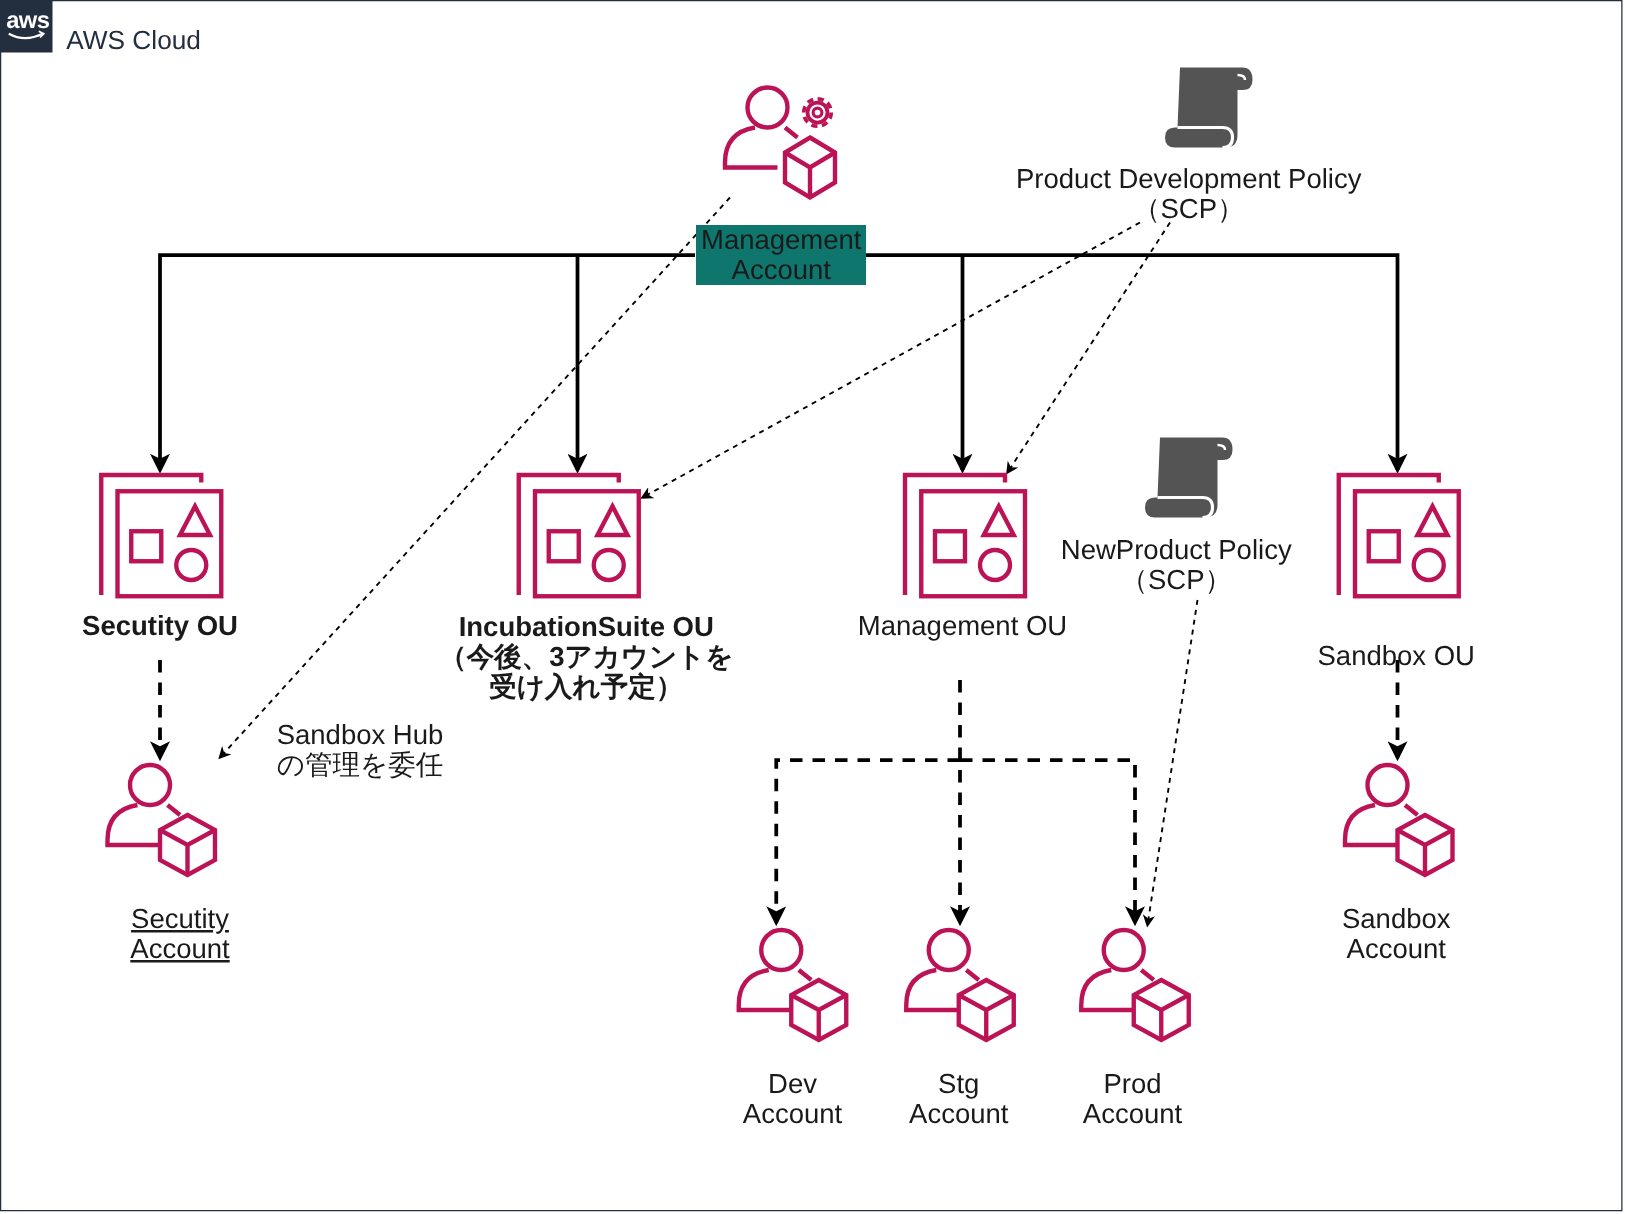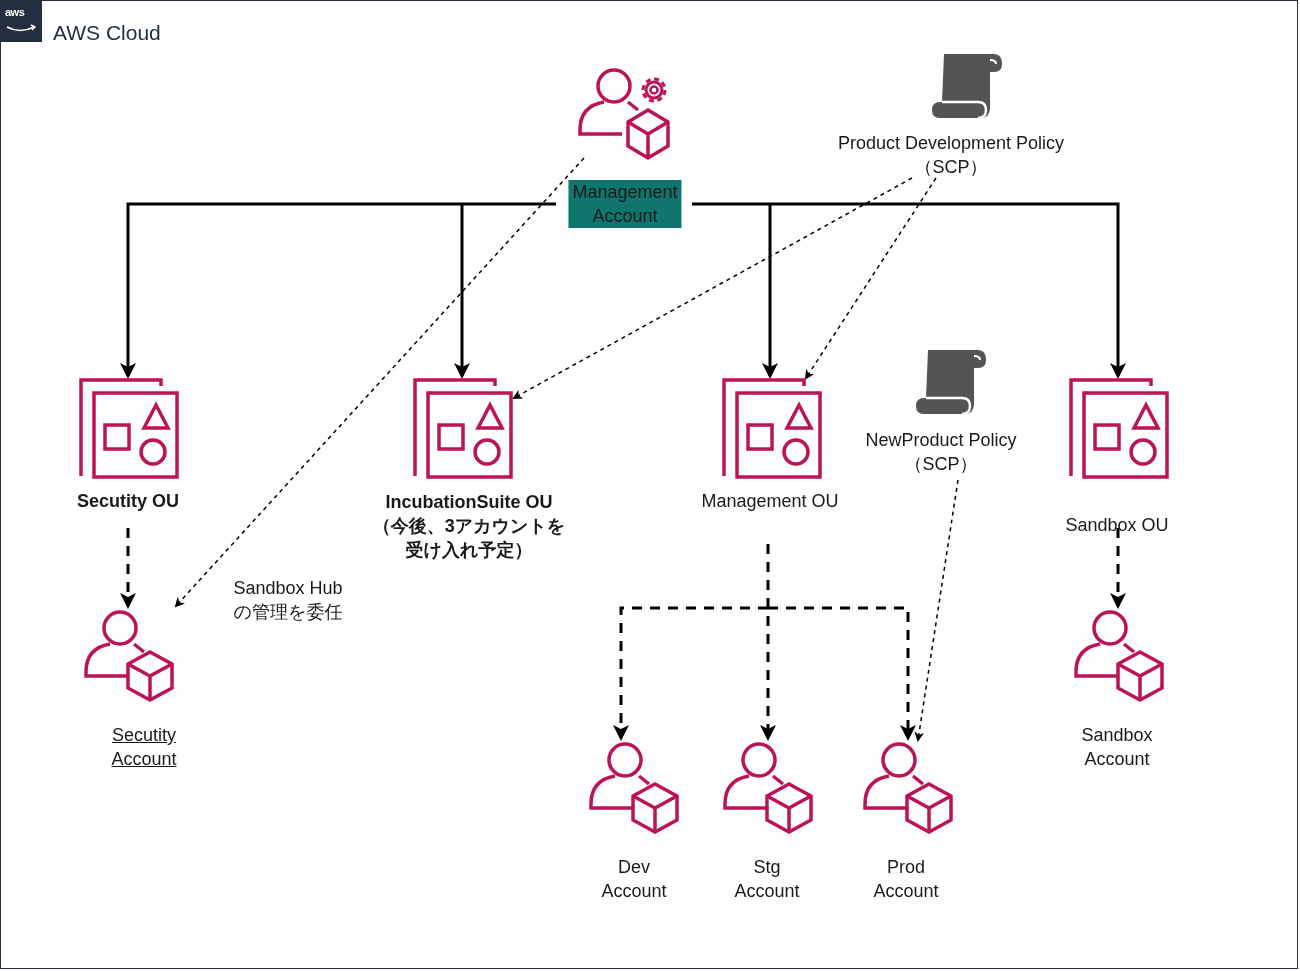--- a/index.html
+++ b/index.html
@@ -1,24 +1,24 @@
 <!DOCTYPE html>
 <html><head>
 <meta charset="utf-8">
 <style>
   html, body { margin:0; padding:0; background:#ffffff; }
   body { width:1300px; height:971px; position:relative; overflow:hidden;
          font-family:"Liberation Sans","DejaVu Sans",sans-serif; color:#1a1a1a; }
   #frame { position:absolute; left:0; top:0; width:1298px; height:969px;
            border:1px solid #232f3e; box-sizing:border-box; }
   #logo-box { position:absolute; left:0; top:0; width:42px; height:42px; background:#232f3e; }
-  #logo-text { position:absolute; left:5px; top:6px; color:#fff; font-size:11px; font-weight:bold; letter-spacing:-0.5px; }
+  #logo-text { position:absolute; left:5px; top:6px; color:#fff; font-size:19px; font-weight:bold; letter-spacing:-0.5px; }
   #group-title { position:absolute; left:53px; top:11px; font-size:21px; color:#232f3e;margin-top:10px; }
   svg#diagram { position:absolute; left:0; top:0; }
-  .lbl { position:absolute; font-size:18px; line-height:24px; text-align:center; white-space:pre; transform:translateX(-50%); color:#1a1a1a; }
+  .lbl { position:absolute; font-size:22px; line-height:24px; text-align:center; white-space:pre; transform:translateX(-50%); color:#1a1a1a; }
 </style>
 </head>
 <body>
 
 <div id="frame"></div>
 <div id="logo-box">
   <span id="logo-text">aws</span>
   <svg width="42" height="42" style="position:absolute;left:0;top:0">
     <path d="M7 27 Q20 34 34 27" stroke="#fff" stroke-width="1.6" fill="none"></path>
     <path d="M31 25 L35 27 L32 30" stroke="#fff" stroke-width="1.4" fill="none"></path>

